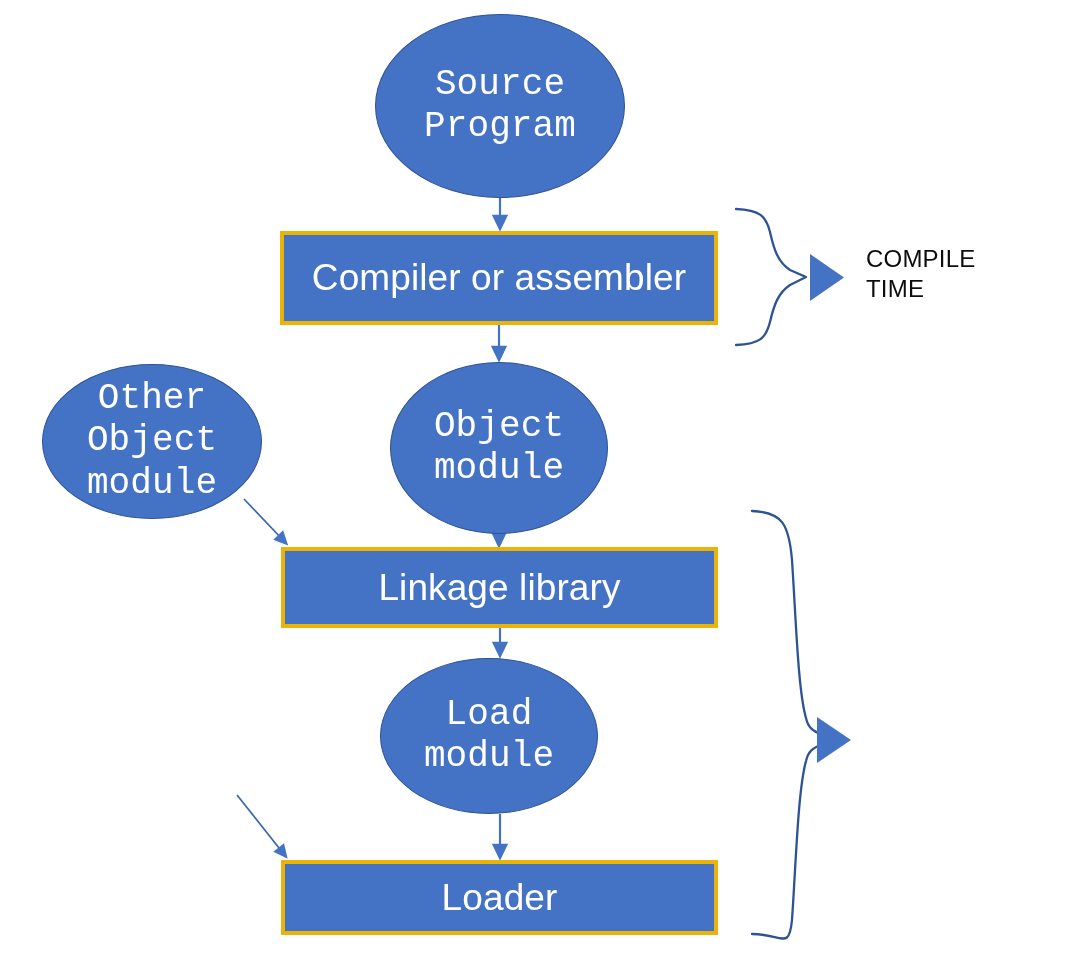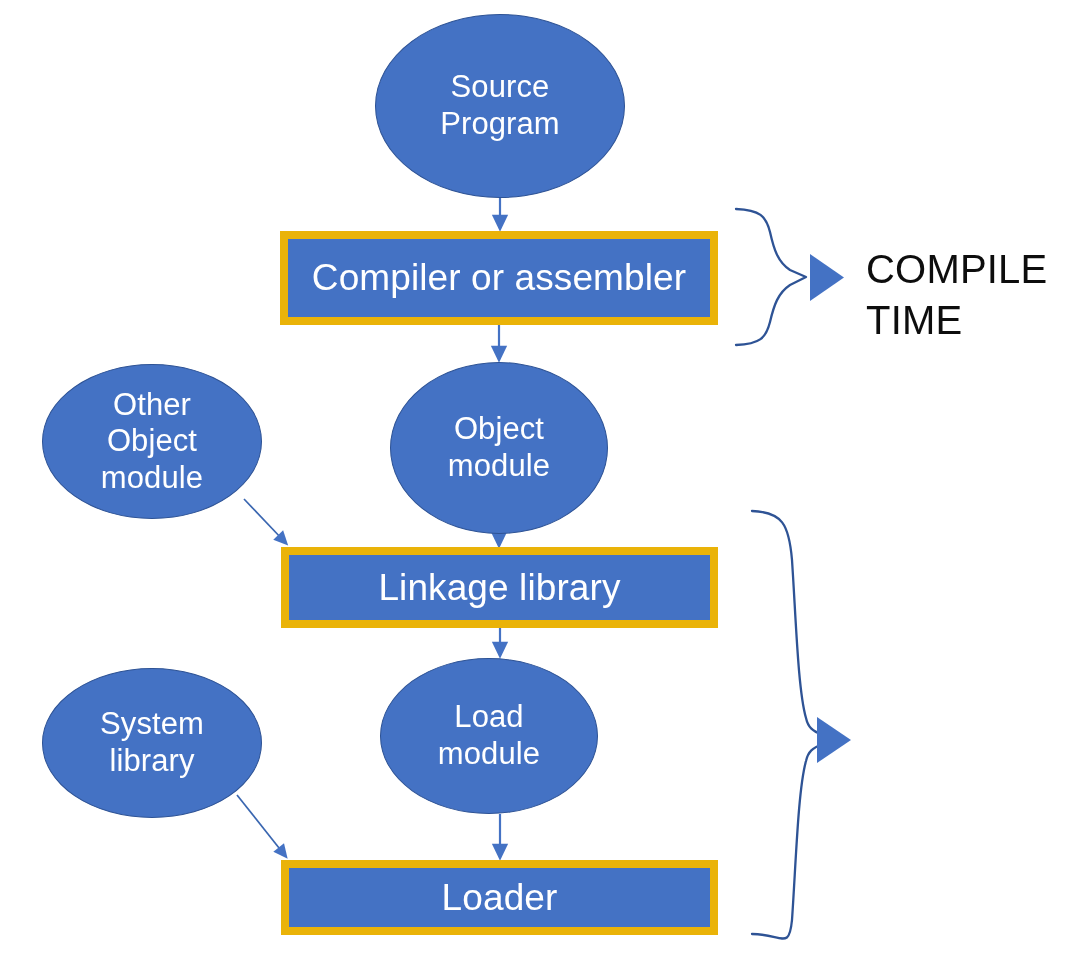--- a/index.html
+++ b/index.html
@@ -27,30 +27,31 @@
     text-align: center;
     color: #ffffff;
     background: #4472C4;
     line-height: 1.18;
     white-space: pre-line;
     letter-spacing: 0.1px;
   }
   .ellipse {
     border-radius: 50%;
     border: 1.4px solid #2E5395;
-    font-size: 31px;
+    font-size: 36px;
+    font-family: Liberation Mono, monospace;
   }
   .rect {
-    border: 8px solid #eab308;
+    border: 4px solid #eab308;
     font-size: 37px;
   }
   .side-label {
     position: absolute;
     color: #0d0d0d;
-    font-size: 40px;
+    font-size: 24px;
     line-height: 1.27;
     white-space: pre-line;
     letter-spacing: 0.2px;
   }
   svg.overlay {
     position: absolute;
     left: 0;
     top: 0;
     width: 1072px;
     height: 967px;
@@ -132,22 +133,20 @@
 
   <div class="node ellipse" style="left:42px; top:364px; width:220px; height:155px;">Other
 Object
 module</div>
 
   <div class="node ellipse" style="left:390px; top:362px; width:218px; height:172px;">Object
 module</div>
 
   <div class="node rect" style="left:281px; top:547px; width:437px; height:81px;">Linkage library</div>
 
-  <div class="node ellipse" style="left:42px; top:668px; width:220px; height:150px;">System
-library</div>
 
   <div class="node ellipse" style="left:380px; top:658px; width:218px; height:156px;">Load
 module</div>
 
   <div class="node rect" style="left:281px; top:860px; width:437px; height:75px;">Loader</div>
 
   <div class="side-label" style="left:866px; top:244px;">COMPILE
 TIME</div>
 
 

